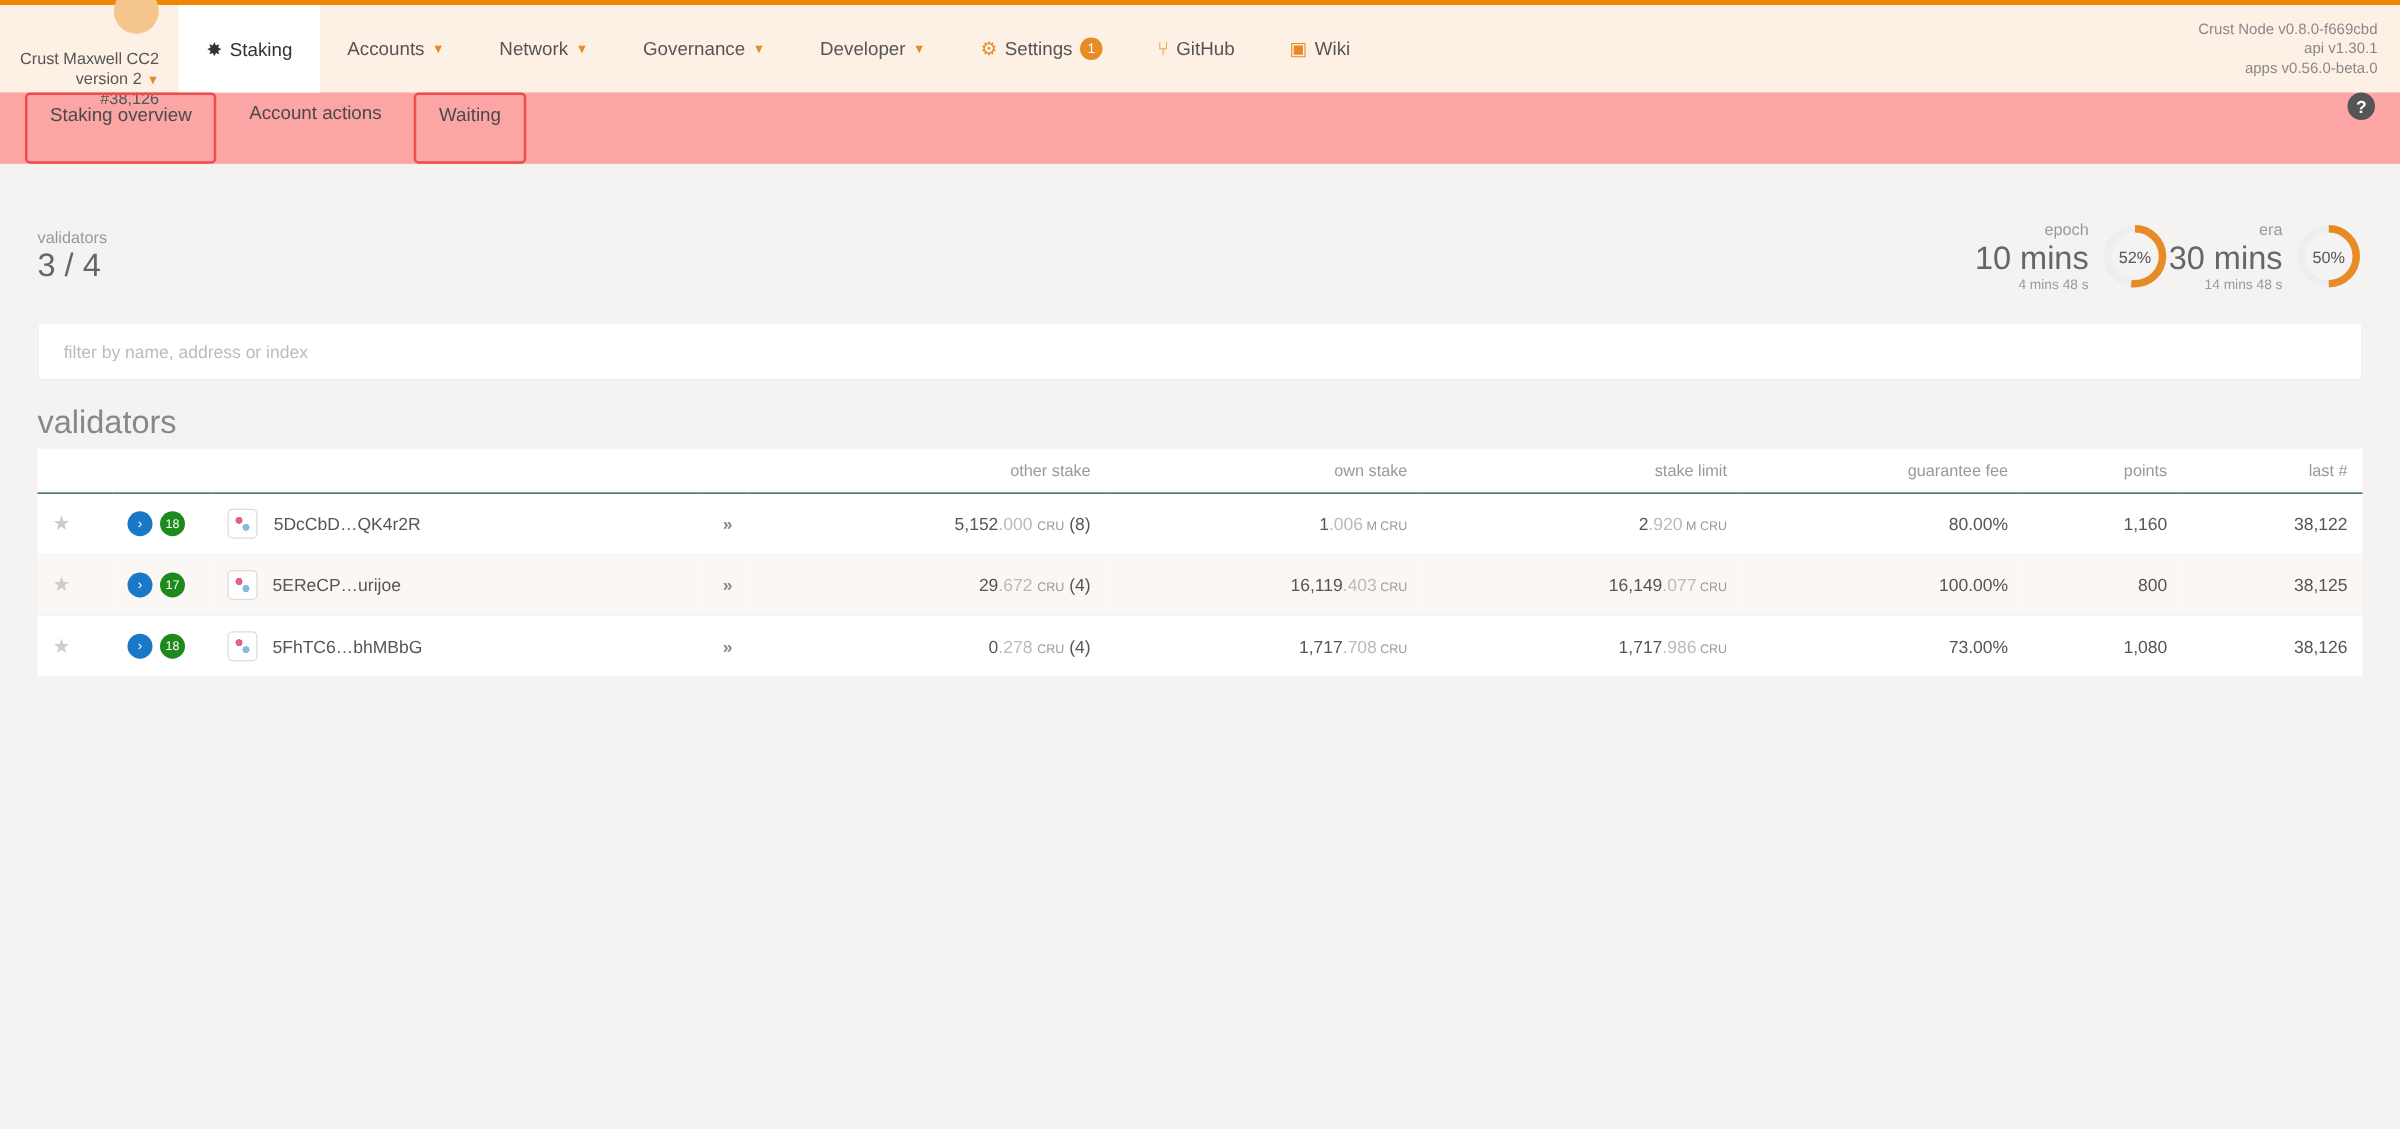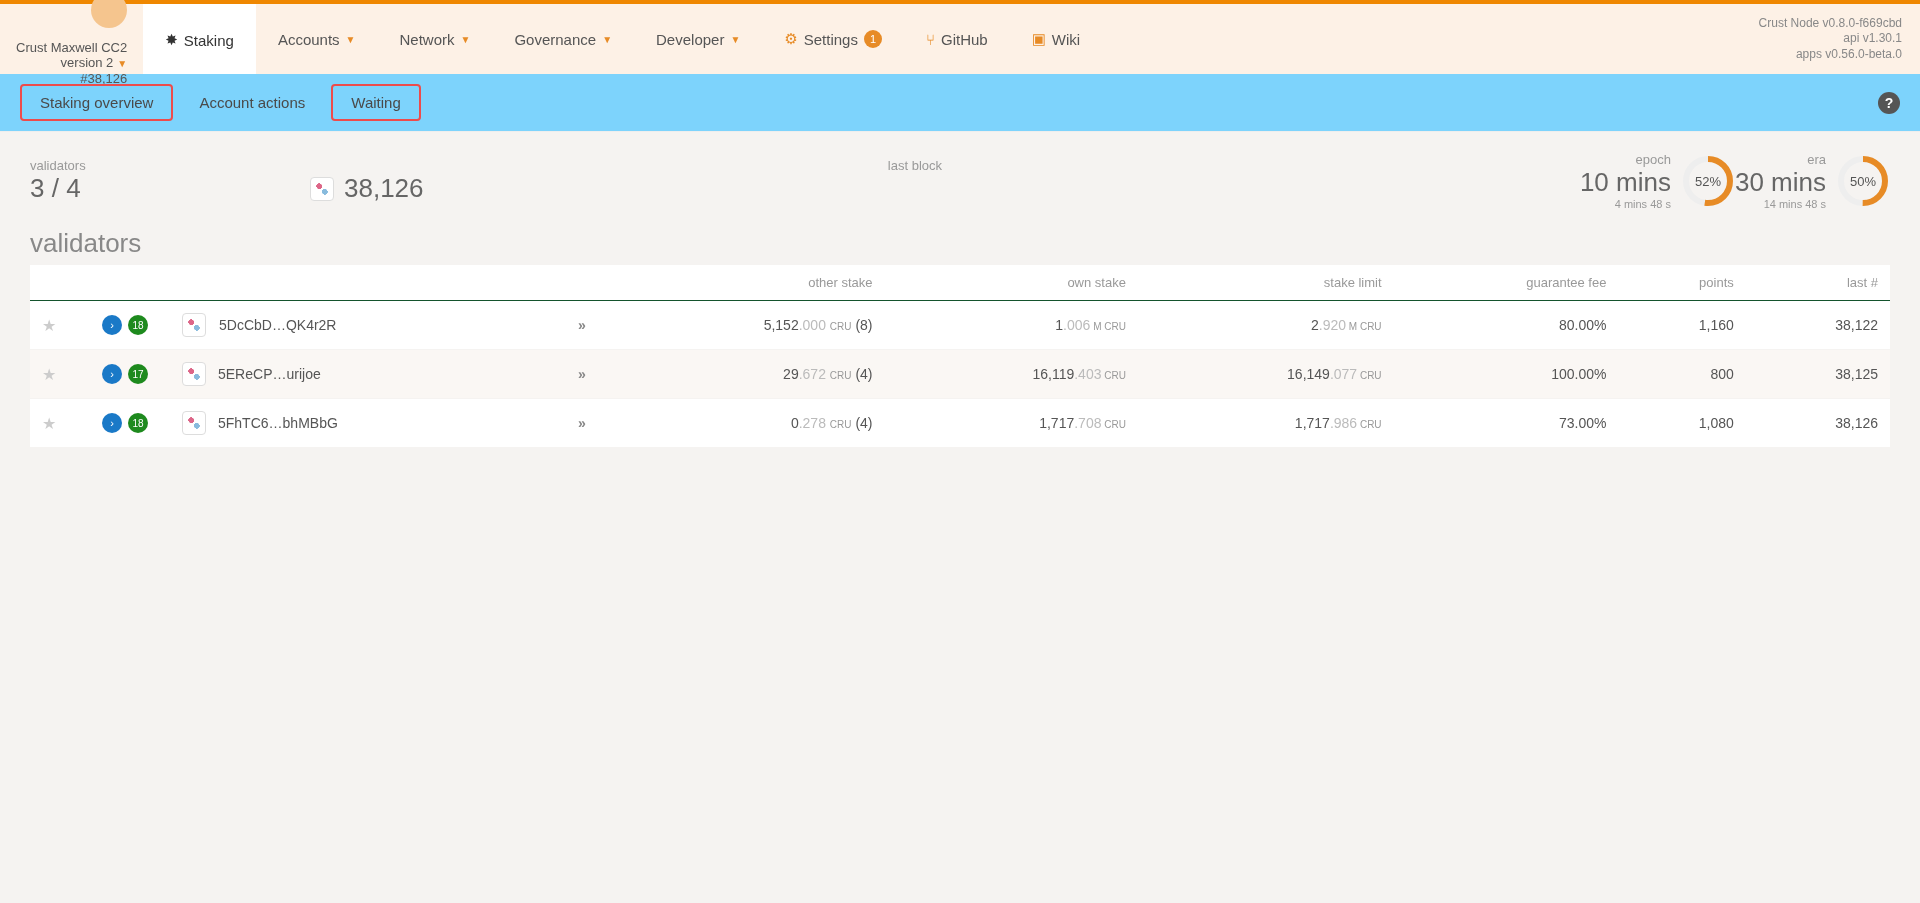--- a/index.html
+++ b/index.html
@@ -10,25 +10,25 @@
 .brand-logo { width: 36px; height: 36px; border-radius: 50%; background: #f5c58e; }
 .brand-info { text-align: right; font-size: 13px; line-height: 1.2; color: #555; }
 .brand-info .chev { color: #e78b26; font-size: 10px; margin-left: 4px; }
 .nav { display: flex; align-items: stretch; height: 100%; }
 .nav-item { padding: 0 22px; display: flex; align-items: center; gap: 6px; color: #555; cursor: pointer; font-size: 15px; }
 .nav-item.active { background: #fff; color: #333; border-top: 2px solid transparent; }
 .nav-item .chev { color: #e78b26; font-size: 10px; }
 .nav-icon { display: inline-flex; align-items: center; }
 .badge { background: #e78b26; color: #fff; border-radius: 50%; width: 18px; height: 18px; display: inline-flex; align-items: center; justify-content: center; font-size: 11px; }
 .header-right { margin-left: auto; text-align: right; padding: 0 18px; font-size: 12px; color: #888; line-height: 1.3; }
-.tabs-bar { background: #7dd3fc; height: 58px; display: flex; align-items: center; padding: 0 20px; border-bottom: 1px solid #eee; }
+.tabs-bar { background: #fca5a5; height: 58px; display: flex; padding: 0 20px; border-bottom: 1px solid #eee; }
 .tab { padding: 8px 18px; margin-right: 8px; color: #4a4a4a; cursor: pointer; font-size: 15px; }
 .tab.highlight { border: 2px solid #ee4b4b; border-radius: 4px; }
 .help-icon { margin-left: auto; width: 22px; height: 22px; border-radius: 50%; background: #555; color: #fff; display: flex; align-items: center; justify-content: center; font-weight: bold; font-size: 14px; cursor: pointer; }
-.main { padding: 20px 30px; }
+.main { padding: 20px 30px; margin-top: 24px; }
 .summary { display: flex; align-items: center; gap: 60px; }
 .sum-block { flex: 1; }
 .sum-block.right { flex: 0 0 auto; display: flex; margin-left: auto; }
 .sum-label { font-size: 13px; color: #999; }
 .sum-value { font-size: 26px; color: #666; font-weight: 300; }
 .sum-sub { font-size: 11px; color: #999; text-align: right; }
 .lastblock { display: flex; align-items: center; gap: 10px; }
 .donut-wrap { display: flex; align-items: center; gap: 10px; }
 .donut { width: 54px; height: 54px; position: relative; }
 .donut svg { transform: rotate(-90deg); }
@@ -118,27 +118,20 @@
   <div class="tab highlight">Waiting</div>
   <div class="help-icon">?</div>
 </div>
 
 <div class="main">
   <div class="summary">
     <div class="sum-block" style="flex:0 0 220px">
       <div class="sum-label">validators</div>
       <div class="sum-value">3 / 4</div>
     </div>
-    <div class="sum-block" style="text-align:center">
-      <div class="sum-label">last block</div>
-      <div class="sum-value lastblock">
-        <span class="identicon"></span>
-        <span>38,126</span>
-      </div>
-    </div>
     <div class="sum-block right">
       <div class="donut-wrap">
         <div class="timeinfo">
           <div class="sum-label">epoch</div>
           <div class="sum-value">10 mins</div>
           <div class="sum-sub">4 mins 48 s</div>
         </div>
         <div class="donut">
           <svg width="54" height="54">
               <circle cx="27" cy="27" r="22" stroke="#eee" stroke-width="6" fill="none"></circle>
@@ -157,20 +150,23 @@
           <svg width="54" height="54">
               <circle cx="27" cy="27" r="22" stroke="#eee" stroke-width="6" fill="none"></circle>
               <circle cx="27" cy="27" r="22" stroke="#e78b26" stroke-width="6" fill="none" stroke-dasharray="138" stroke-dashoffset="69"></circle>
             </svg>
           <div class="donut-label"><span>50</span>%</div>
         </div>
       </div>
     </div>
   </div>
 
+  <div class="filter">
+    <input type="text" placeholder="filter by name, address or index" style="">
+  </div>
 
   <div class="table-title">validators</div>
 
   <table class="table">
     <thead>
       <tr>
         <th class="left" style="width:60px"></th>
         <th class="left" style="width:80px"></th>
         <th class="left"></th>
         <th style="width:40px"></th>

